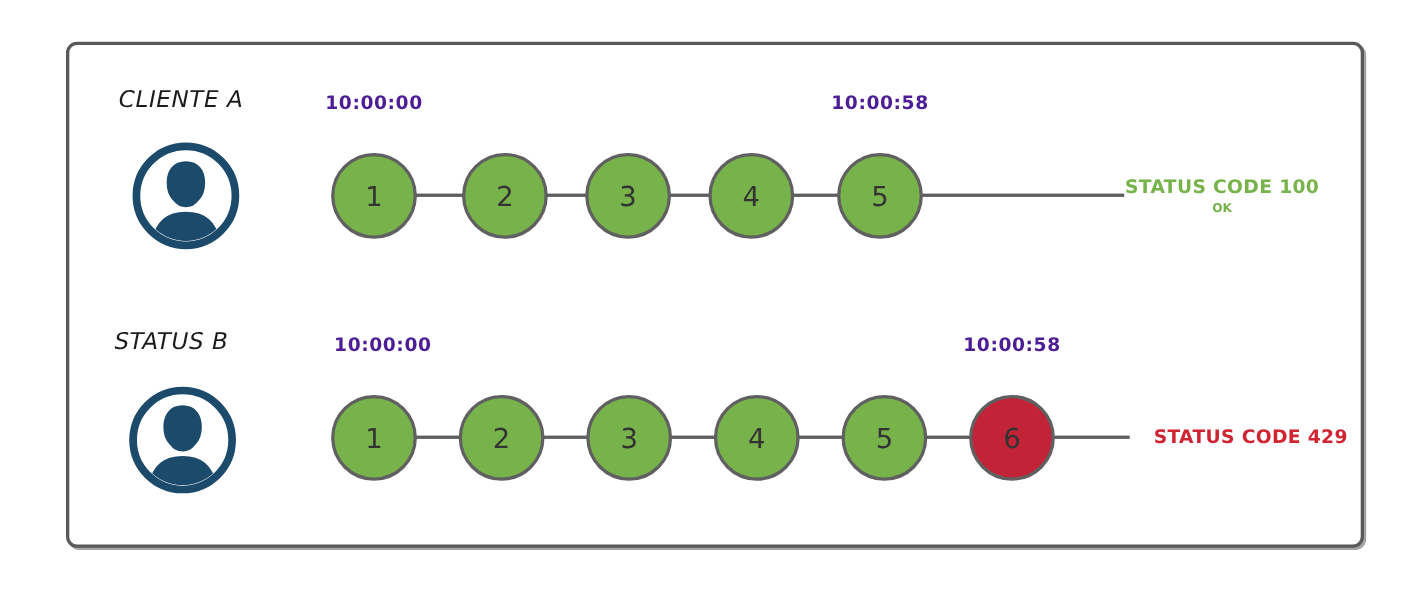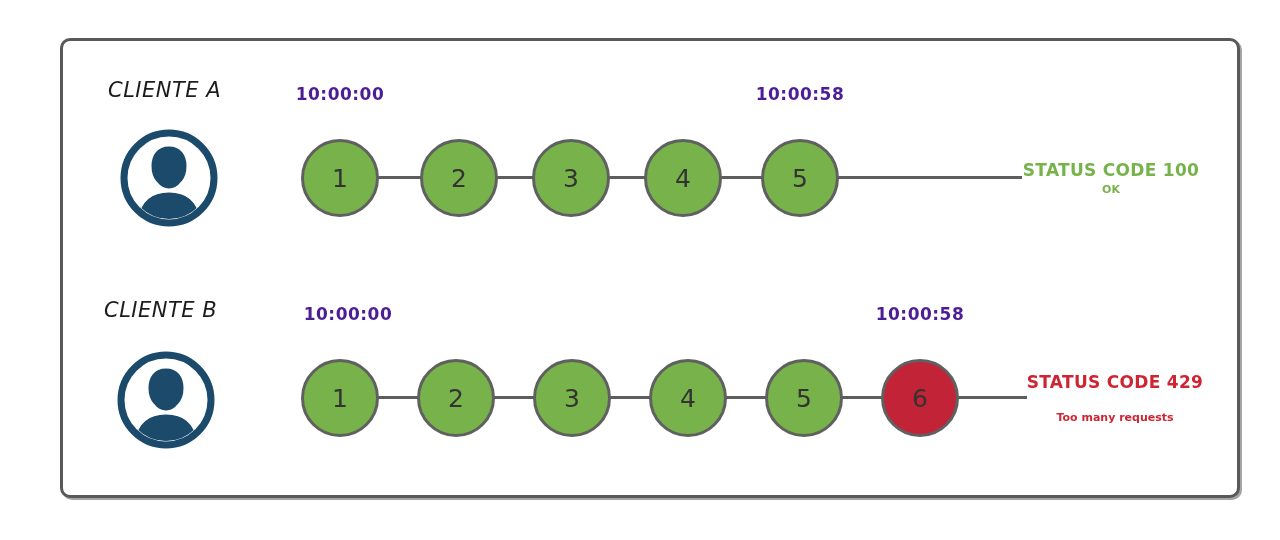--- a/index.html
+++ b/index.html
@@ -83,21 +83,21 @@
   <div class="req ok" style="left:644px; top:139px;">4</div>
   <div class="req ok" style="left:761px; top:139px;">5</div>
 
   <div class="status ok" style="left:1026px; top:148px; width:170px; height:60px;">
     <div class="l1">STATUS CODE 100</div>
     <div class="l2">OK</div>
   </div>
 </div>
 
 <div>
-  <div class="client-label" style="left:104px; top:298px;">CLIENTE B</div>
+  <div class="client-label" style="left:104px; top:298px;">STATUS B</div>
 
   <svg class="avatar" style="left:116px; top:350px;" viewBox="0 0 100 100">
     <defs>
         <clipPath id="avclip-b">
           <circle cx="50" cy="50" r="41"></circle>
         </clipPath>
       </defs>
     <circle cx="50" cy="50" r="45" fill="none" stroke="#1b4a6b" stroke-width="7"></circle>
     <g clip-path="url(#avclip-b)">
       <path d="M50 17 C37 17 31 27 31 38 C31 45 33 51 37 55 C40 59 44 62 50 62 C56 62 60 59 63 55 C67 51 69 45 69 38 C69 27 63 17 50 17 Z" fill="#1b4a6b" stroke="#ffffff" stroke-width="3"></path>
@@ -110,17 +110,16 @@
 
   <div class="tl-line" style="left:340px; top:396px; width:687px;"></div>
 
   <div class="req ok" style="left:301px; top:359px;">1</div>
   <div class="req ok" style="left:417px; top:359px;">2</div>
   <div class="req ok" style="left:533px; top:359px;">3</div>
   <div class="req ok" style="left:649px; top:359px;">4</div>
   <div class="req ok" style="left:765px; top:359px;">5</div>
   <div class="req limited" style="left:881px; top:359px;">6</div>
 
-  <div class="status limited" style="left:1026px; top:368px; width:178px; height:60px;gap:16px;">
+  <div class="status limited" style="left:1048px; top:368px; width:178px; height:60px;gap:16px;">
     <div class="l1">STATUS CODE 429</div>
-    <div class="l2">Too many requests</div>
   </div>
 </div>
 
 </body></html>

